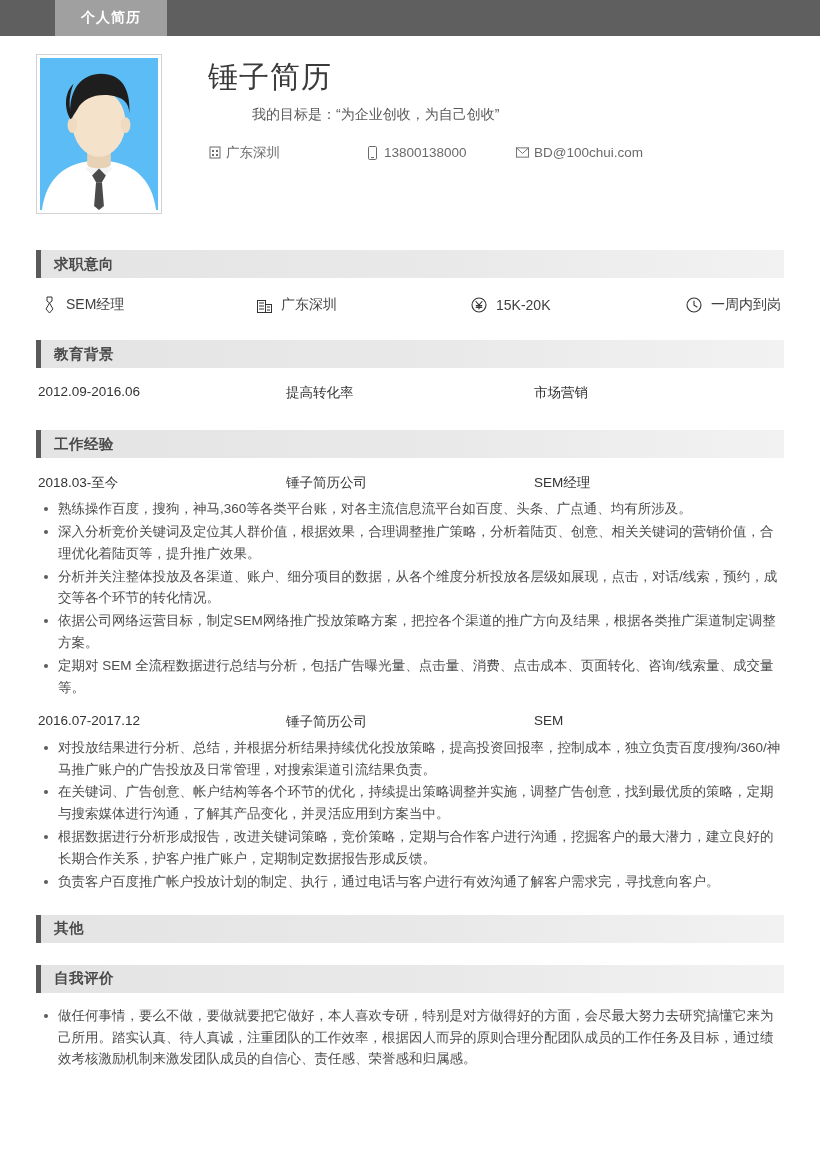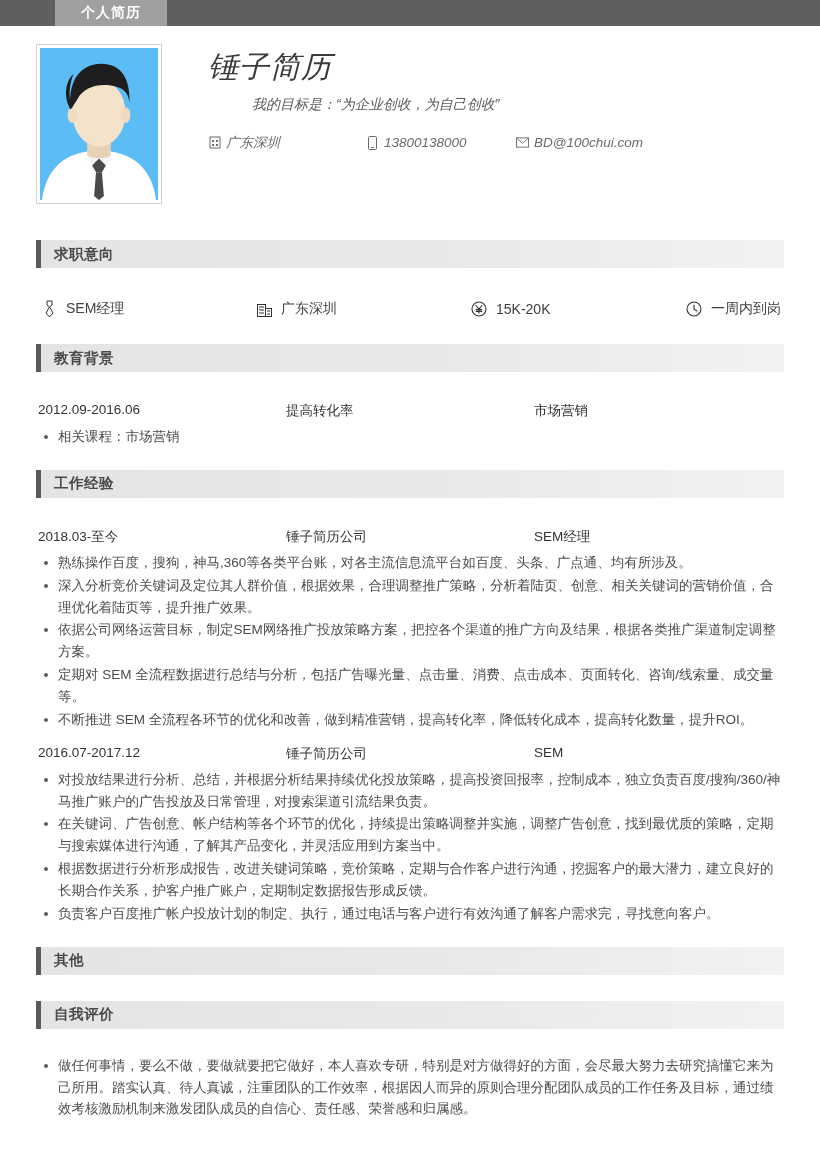--- a/index.html
+++ b/index.html
@@ -8,21 +8,21 @@
     width: 820px;
     height: 1160px;
     background: #ffffff;
     font-family: "Liberation Sans", "DejaVu Sans", sans-serif;
     color: #444444;
     overflow: hidden;
   }
 
   
   .topbar {
-    height: 26px;
+    height: 36px;
     background: #5f5f5f;
     display: flex;
     align-items: stretch;
   }
   .topbar-spacer { width: 55px; }
   .topbar-tab {
     background: #a0a0a0;
     color: #ffffff;
     font-size: 14px;
     font-weight: bold;
@@ -49,21 +49,20 @@
     padding: 3px;
     background: #ffffff;
     flex: 0 0 auto;
   }
   .avatar-inner { width: 100%; height: 100%; display: block; }
 
   .profile-info {
     padding-left: 46px;
     padding-top: 6px;
     flex: 1 1 auto;
-    font-style: italic;
   }
   .name {
     font-size: 30px;
     color: #3a3a3a;
     font-weight: normal;
     line-height: 1.15;
     letter-spacing: 1px;
   }
   .tagline {
     margin-top: 11px;
@@ -90,21 +89,21 @@
     justify-content: center;
     width: 13px;
     height: 15px;
     color: #6a6a6a;
   }
 
   
   .section-head {
     height: 28px;
     margin-top: 22px;
-    margin-bottom: 26px;
+    margin-bottom: 12px;
     display: flex;
     align-items: stretch;
     background: linear-gradient(to right, #e4e4e4 0%, #e9e9e9 55%, #f2f2f2 100%);
   }
   .section-bar {
     width: 5px;
     background: #5a5a5a;
     flex: 0 0 auto;
   }
   .section-title {
@@ -300,40 +299,37 @@
 
   <div class="section-head">
     <div class="section-bar"></div>
     <div class="section-title">教育背景</div>
   </div>
   <div class="entry-row">
     <div class="entry-date">2012.09-2016.06</div>
     <div class="entry-org">提高转化率</div>
     <div class="entry-role">市场营销</div>
   </div>
-  <ul class="bullets">
-    <li>相关课程：市场营销</li>
-  </ul>
 
   <div class="section-head">
     <div class="section-bar"></div>
     <div class="section-title">工作经验</div>
   </div>
 
   <div class="entry-row">
     <div class="entry-date">2018.03-至今</div>
     <div class="entry-org">锤子简历公司</div>
     <div class="entry-role">SEM经理</div>
   </div>
   <ul class="bullets">
     <li>熟练操作百度，搜狗，神马,360等各类平台账，对各主流信息流平台如百度、头条、广点通、均有所涉及。</li>
     <li>深入分析竞价关键词及定位其人群价值，根据效果，合理调整推广策略，分析着陆页、创意、相关关键词的营销价值，合理优化着陆页等，提升推广效果。</li>
+    <li>分析并关注整体投放及各渠道、账户、细分项目的数据，从各个维度分析投放各层级如展现，点击，对话/线索，预约，成交等各个环节的转化情况。</li>
     <li>依据公司网络运营目标，制定SEM网络推广投放策略方案，把控各个渠道的推广方向及结果，根据各类推广渠道制定调整方案。</li>
     <li>定期对 SEM 全流程数据进行总结与分析，包括广告曝光量、点击量、消费、点击成本、页面转化、咨询/线索量、成交量等。</li>
-    <li>不断推进 SEM 全流程各环节的优化和改善，做到精准营销，提高转化率，降低转化成本，提高转化数量，提升ROI。</li>
   </ul>
 
   <div class="block-gap"></div>
 
   <div class="entry-row">
     <div class="entry-date">2016.07-2017.12</div>
     <div class="entry-org">锤子简历公司</div>
     <div class="entry-role">SEM</div>
   </div>
   <ul class="bullets">

